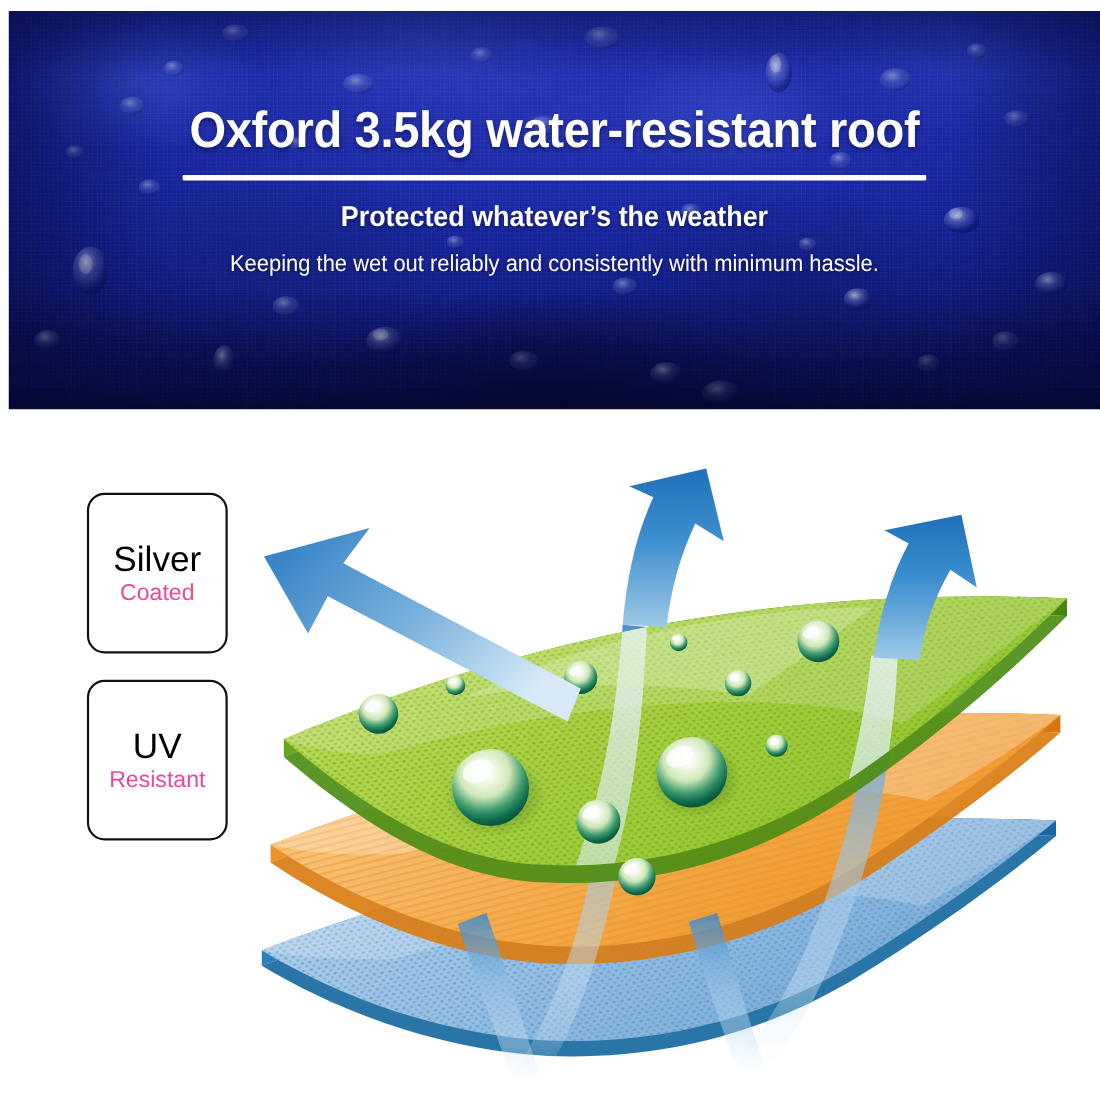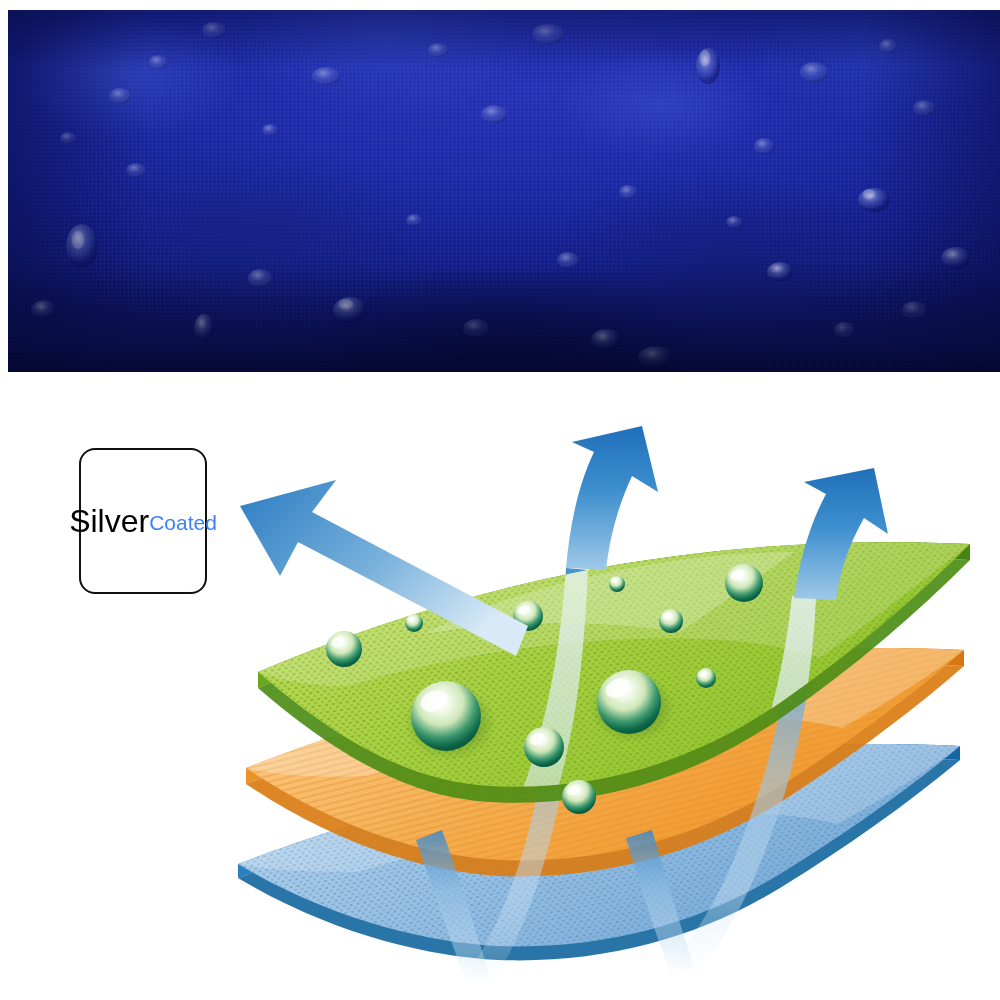--- a/index.html
+++ b/index.html
@@ -120,35 +120,35 @@
     width: 128px;
     z-index: 8;
   }
   .badge {
     width: 128px;
     height: 146px;
     border: 2px solid #111111;
     border-radius: 16px;
     background: #ffffff;
     display: flex;
-    flex-direction: row;
+    flex-direction: column;
     align-items: center;
     justify-content: center;
     margin-bottom: 24px;
   }
   .badge-main {
     font-size: 32px;
     color: #000000;
     line-height: 1.02;
     font-weight: 400;
     white-space: nowrap;
   }
   .badge-sub {
     font-size: 21px;
-    color: #3b82f6;
+    color: #ec4899;
     line-height: 1.1;
     margin-top: 3px;
     font-weight: 400;
     white-space: nowrap;
   }
   .badge-unit { font-size: 17px; letter-spacing: .2px; }
   #badge-thick .badge-main { font-size: 33px; }
 
   
   #illustration {
@@ -220,29 +220,39 @@
         <ellipse cx="406" cy="210" rx="8" ry="6" fill="url(#dropG2)"></ellipse>
         <ellipse cx="128" cy="160" rx="10" ry="7" fill="url(#dropG2)"></ellipse>
         <ellipse cx="60" cy="128" rx="8" ry="6" fill="url(#dropG2)"></ellipse>
         <ellipse cx="880" cy="36" rx="9" ry="7" fill="url(#dropG2)"></ellipse>
         <ellipse cx="726" cy="212" rx="8" ry="6" fill="url(#dropG2)"></ellipse>
       </g>
     </svg>
 
     <div class="hero-vignette"></div>
 
+    <div class="hero-text">
+      <div id="hero-title">Oxford 3.5kg water-resistant roof</div>
+      <div id="hero-rule"></div>
+      <div id="hero-subtitle">Protected whatever’s the weather</div>
+      <div id="hero-body">Keeping the wet out reliably and consistently with minimum hassle.</div>
+    </div>
   </div>
 
   <div id="badges">
 
     <div class="badge" id="badge-silver">
       <div class="badge-main">Silver</div>
       <div class="badge-sub">Coated</div>
     </div>
 
+    <div class="badge" id="badge-uv">
+      <div class="badge-main">UV</div>
+      <div class="badge-sub">Resistant</div>
+    </div>
 
 
   </div>
 
   <div id="illustration">
     <svg viewBox="0 0 772 580" preserveAspectRatio="xMidYMid meet">
       <defs>
 
         <pattern id="dotsGreen" width="7" height="7" patternUnits="userSpaceOnUse" patternTransform="rotate(-8)">
           <rect width="7" height="7" fill="none"></rect>

